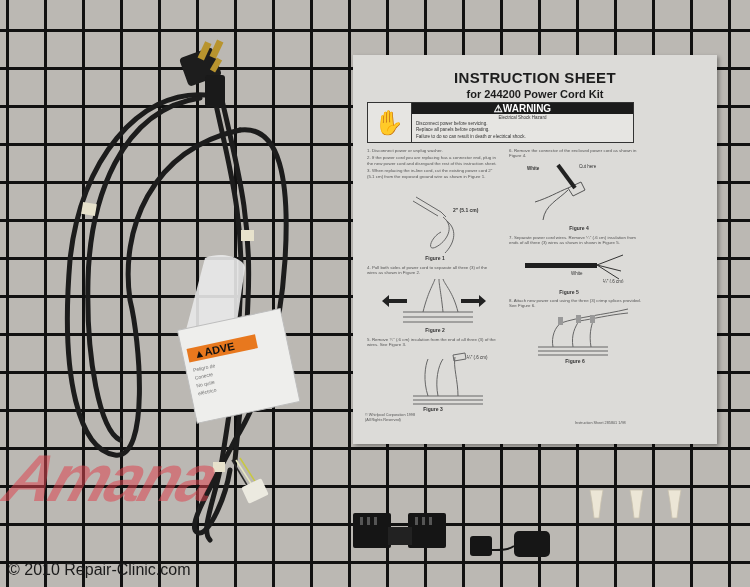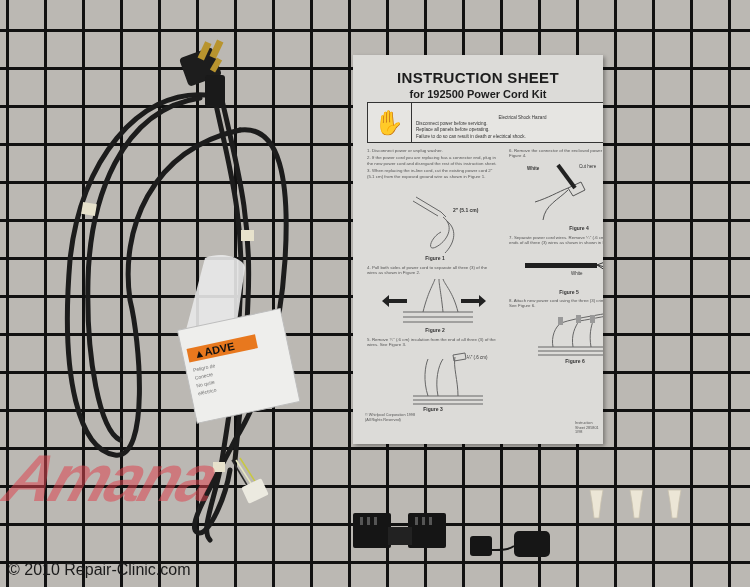--- a/index.html
+++ b/index.html
@@ -5,21 +5,21 @@
     html, body { margin:0; padding:0; }
     body { width:750px; height:587px; overflow:hidden; position:relative; background:#b9b6b1; font-family:"Liberation Sans", sans-serif; }
     .grid { position:absolute; inset:0;
       background-color:#bbb8b3;
       background-image:
         linear-gradient(to right, #111 0 3px, transparent 3px),
         linear-gradient(to bottom, #111 0 3px, transparent 3px);
       background-size:38px 38px;
       background-position:6px 29px;
     }
-    .paper { position:absolute; left:353px; top:55px; width:250px; height:389px; background:#dcdbd8; box-shadow:2px 2px 4px rgba(0,0,0,0.35); color:#333; overflow:hidden; }
+    .paper { position:absolute; left:353px; top:55px; width:364px; height:389px; background:#dcdbd8; box-shadow:2px 2px 4px rgba(0,0,0,0.35); color:#333; overflow:hidden; }
     .paper .title { position:absolute; left:0; right:0; top:14px; text-align:center; font-weight:bold; font-size:15px; color:#1d1d1d; letter-spacing:0.3px; }
     .paper .subtitle { position:absolute; left:0; right:0; top:33px; text-align:center; font-weight:bold; font-size:11px; color:#1d1d1d; }
     .warn-box { position:absolute; left:14px; top:47px; width:265px; height:39px; border:1px solid #333; background:#e6e5e2; }
     .warn-icon { position:absolute; left:0; top:0; width:43px; height:39px; border-right:1px solid #333; font-size:24px; text-align:center; line-height:39px; color:#111; }
     .warn-bar { position:absolute; left:44px; right:0; top:0; height:11px; background:#1b1b1b; color:#fff; font-weight:bold; font-size:10px; text-align:center; line-height:11px; }
     .warn-sub { position:absolute; left:44px; right:0; top:12px; text-align:center; font-size:4.5px; color:#333; }
     .warn-lines { position:absolute; left:48px; top:18px; font-size:4.6px; line-height:6.3px; color:#333; }
     .col { position:absolute; font-size:4.4px; line-height:5.4px; color:#555; }
     .col p { margin:0 0 2px 0; }
     .fig { position:absolute; font-size:5px; color:#333; font-weight:bold; text-align:center; width:60px; }
@@ -77,23 +77,24 @@
       <text x="192" y="362">Peligro de</text>
       <text x="192" y="370">Conecte</text>
       <text x="192" y="378">No quite</text>
       <text x="192" y="386">eléctrico</text>
     </g>
   </g>
 </svg>
 
 <div class="paper">
   <div class="title">INSTRUCTION SHEET</div>
-  <div class="subtitle">for 192500 Power Cord Kit</div>
+  <div class="subtitle">for 244200 Power Cord Kit</div>
   <div class="warn-box">
     <div class="warn-icon">✋</div>
+    <div class="warn-bar">⚠WARNING</div>
     <div class="warn-sub">Electrical Shock Hazard</div>
     <div class="warn-lines">
       <div>Disconnect power before servicing.</div>
       <div>Replace all panels before operating.</div>
       <div>Failure to do so can result in death or electrical shock.</div>
     </div>
   </div>
 
   <div class="col" style="left:14px;top:93px;width:130px;">
     <p>1. Disconnect power or unplug washer.</p>

